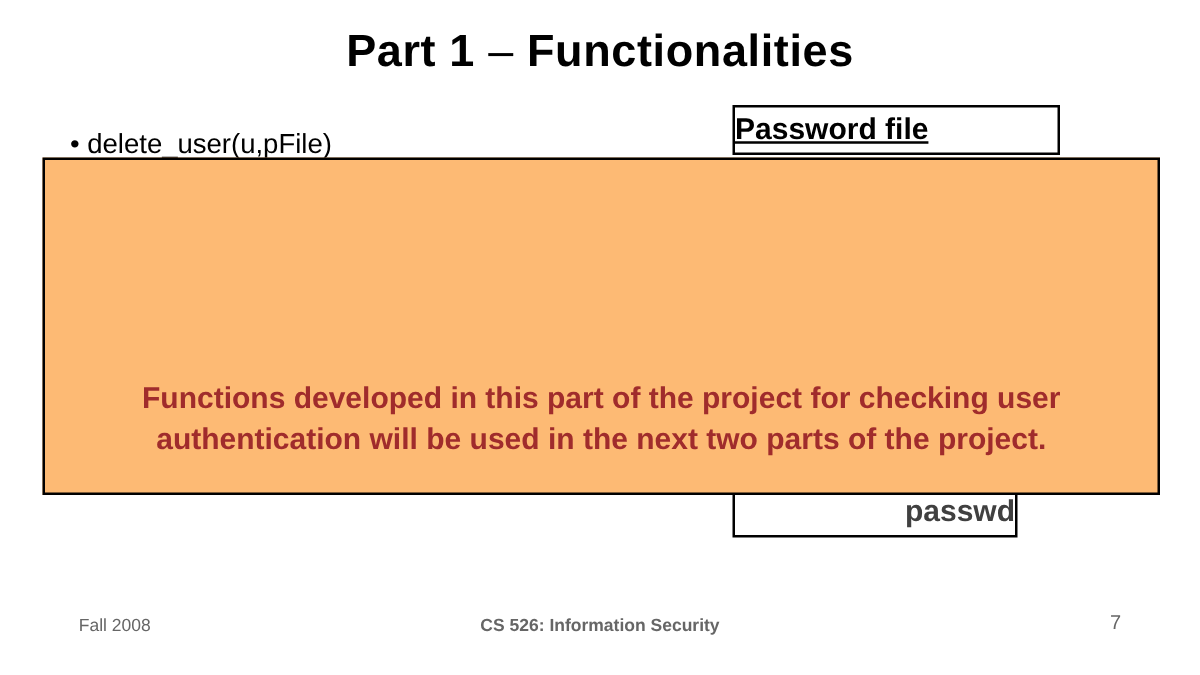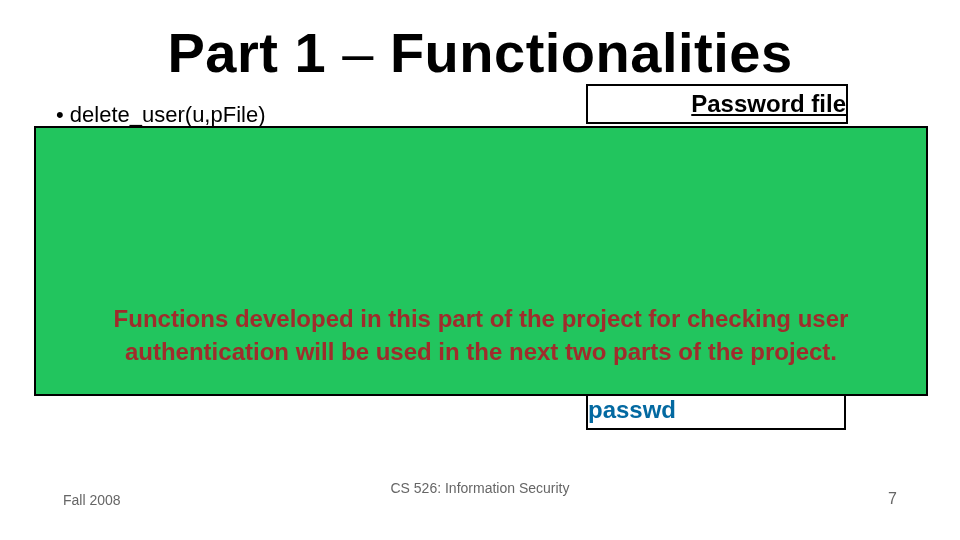--- a/index.html
+++ b/index.html
@@ -1,28 +1,28 @@
 <!DOCTYPE html>
 <html><head>
 <meta charset="utf-8">
 <style>
   * { box-sizing: border-box; margin: 0; padding: 0; }
   html, body { width: 960px; height: 540px; background: #fff; font-family: Arial, Helvetica, sans-serif; overflow: hidden; }
   .slide { position: relative; width: 960px; height: 540px; }
-  .title { position: absolute; top: 20px; left: 0; width: 100%; text-align: center; font-family: "Arial Narrow", "Impact", Arial, sans-serif; font-stretch: condensed; font-size: 56px; font-weight: 700; color: #000; letter-spacing: 0.5px; }
+  .title { position: absolute; top: 20px; left: 0; width: 100%; text-align: center; font-family: "Arial Narrow", "Impact", Arial, sans-serif; font-stretch: condensed; font-size: 36px; font-weight: 700; color: #000; letter-spacing: 0.5px; }
   .title .dash { font-weight: 400; }
   .fn-list { position: absolute; left: 56px; top: 94px; list-style: none; font-size: 22px; color: #000; line-height: 1.9; }
   .fn-list li::before { content: "• "; }
   .sub { font-size: 0.75em; vertical-align: sub; line-height: 0; }
-  .pw-box-label { position: absolute; left: 586px; top: 84px; width: 262px; text-align: right; padding: 4px 0; border: 2px solid #000; font-size: 24px; font-weight: 700; color: #000; text-decoration: underline; }
-  .pw-box-file { position: absolute; left: 586px; top: 390px; width: 260px; text-align: left; padding: 4px 0; border: 2px solid #000; font-size: 24px; font-weight: 700; color: #0369a1; }
-  .callout { position: absolute; left: 34px; top: 126px; width: 894px; height: 270px; border: 2px solid #000; background: #22c55e; }
+  .pw-box-label { position: absolute; left: 586px; top: 84px; width: 262px; text-align: left; padding: 4px 0; border: 2px solid #000; font-size: 24px; font-weight: 700; color: #000; text-decoration: underline; }
+  .pw-box-file { position: absolute; left: 586px; top: 390px; width: 228px; text-align: right; padding: 4px 0; border: 2px solid #000; font-size: 24px; font-weight: 700; color: #404040; }
+  .callout { position: absolute; left: 34px; top: 126px; width: 894px; height: 270px; border: 2px solid #000; background: #fdba74; }
   .callout p { position: absolute; bottom: 26px; left: 32px; right: 32px; text-align: center; font-size: 24px; font-weight: 700; color: #a02c2c; line-height: 1.35; }
   .footer-left { position: absolute; left: 63px; bottom: 32px; font-size: 14px; color: #666; }
-  .footer-center { position: absolute; left: 0; bottom: 44px; width: 100%; text-align: center; font-size: 14px; color: #666; }
+  .footer-center { position: absolute; left: 0; bottom: 32px; width: 100%; text-align: center; font-size: 14px; color: #666; font-weight: bold; }
   .footer-right { position: absolute; right: 63px; bottom: 32px; font-size: 16px; color: #666; }
 </style>
 </head>
 <body>
 
 <div class="slide">
 
   <h1 class="title">
     <span>Part 1</span>
     <span class="dash">–</span>

